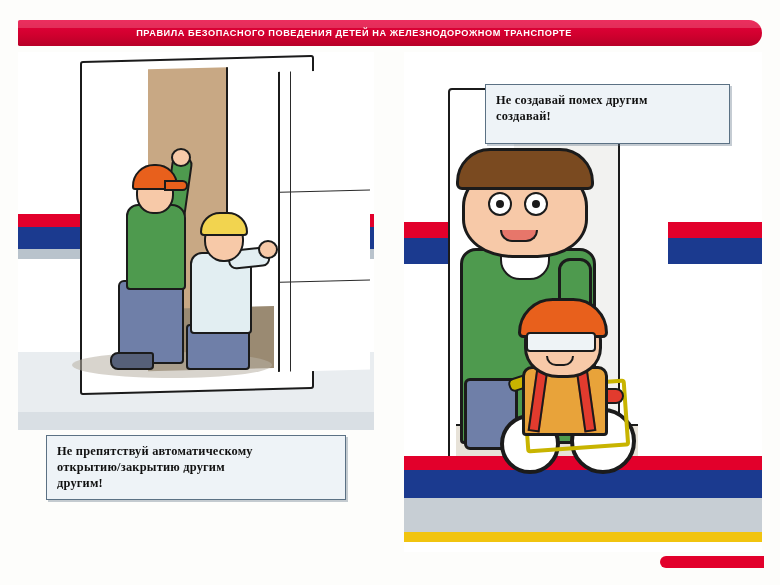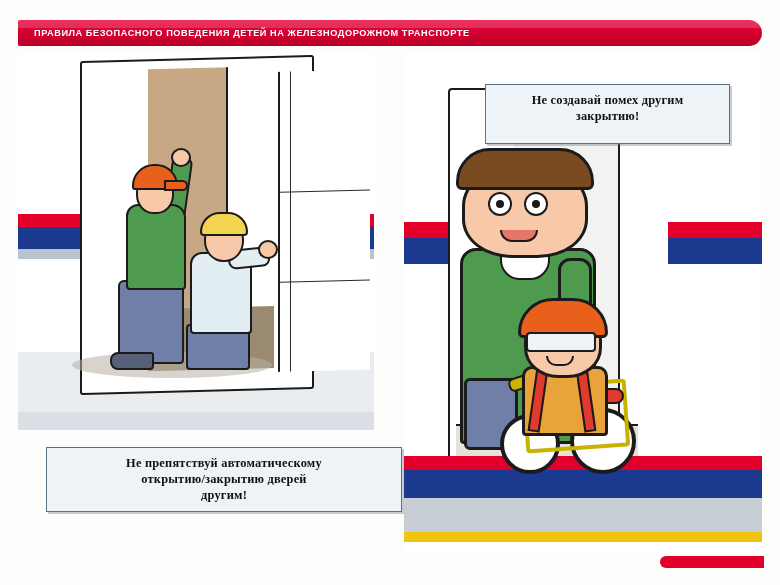--- a/index.html
+++ b/index.html
@@ -47,20 +47,21 @@
     top: 26px;
     width: 640px;
     height: 14px;
     line-height: 14px;
     color: #ffffff;
     font-size: 9.2px;
     font-weight: bold;
     letter-spacing: 0.55px;
     white-space: nowrap;
     font-family: "Liberation Sans", sans-serif;
+    text-align: center;
   }
 
   
   .illus {
     position: absolute;
     overflow: hidden;
   }
 
   
   #illus-left {
@@ -436,31 +437,30 @@
     color: #111111;
     font-family: "Liberation Serif", serif;
     font-size: 12.4px;
     line-height: 16px;
     font-weight: bold;
     letter-spacing: 0.2px;
   }
   #caption-left {
     left: 46px;
     top: 435px;
-    width: 356px;
+    width: 300px;
     min-height: 58px;
-    margin-top: 12px;
   }
   #caption-right {
     left: 485px;
     top: 84px;
     width: 245px;
     min-height: 60px;
   }
-  .caption .line { display: block; white-space: nowrap; text-align: center; }
+  .caption .line { display: block; white-space: nowrap; }
 
   
   .corner-stripe {
     position: absolute;
     left: 660px; top: 556px;
     width: 104px; height: 12px;
     background: #e2002b;
     border-radius: 6px 0 0 6px;
   }
 </style>
@@ -547,23 +547,23 @@
     <div class="c-strap1"></div>
     <div class="c-strap2"></div>
     <div class="c-head"></div>
     <div class="c-helmet"></div>
     <div class="c-glasses"></div>
     <div class="c-mouth"></div>
   </div>
 
   <div class="caption" id="caption-right">
     <span class="line">Не создавай помех другим</span>
-    <span class="line">закрытию!</span>
+    <span class="line">создавай!</span>
   </div>
 
   <div class="caption" id="caption-left">
     <span class="line">Не препятствуй автоматическому</span>
-    <span class="line">открытию/закрытию дверей</span>
+    <span class="line">открытию/закрытию другим</span>
     <span class="line">другим!</span>
   </div>
 
   <div class="corner-stripe"></div>
 </div>
 
 </body></html>

